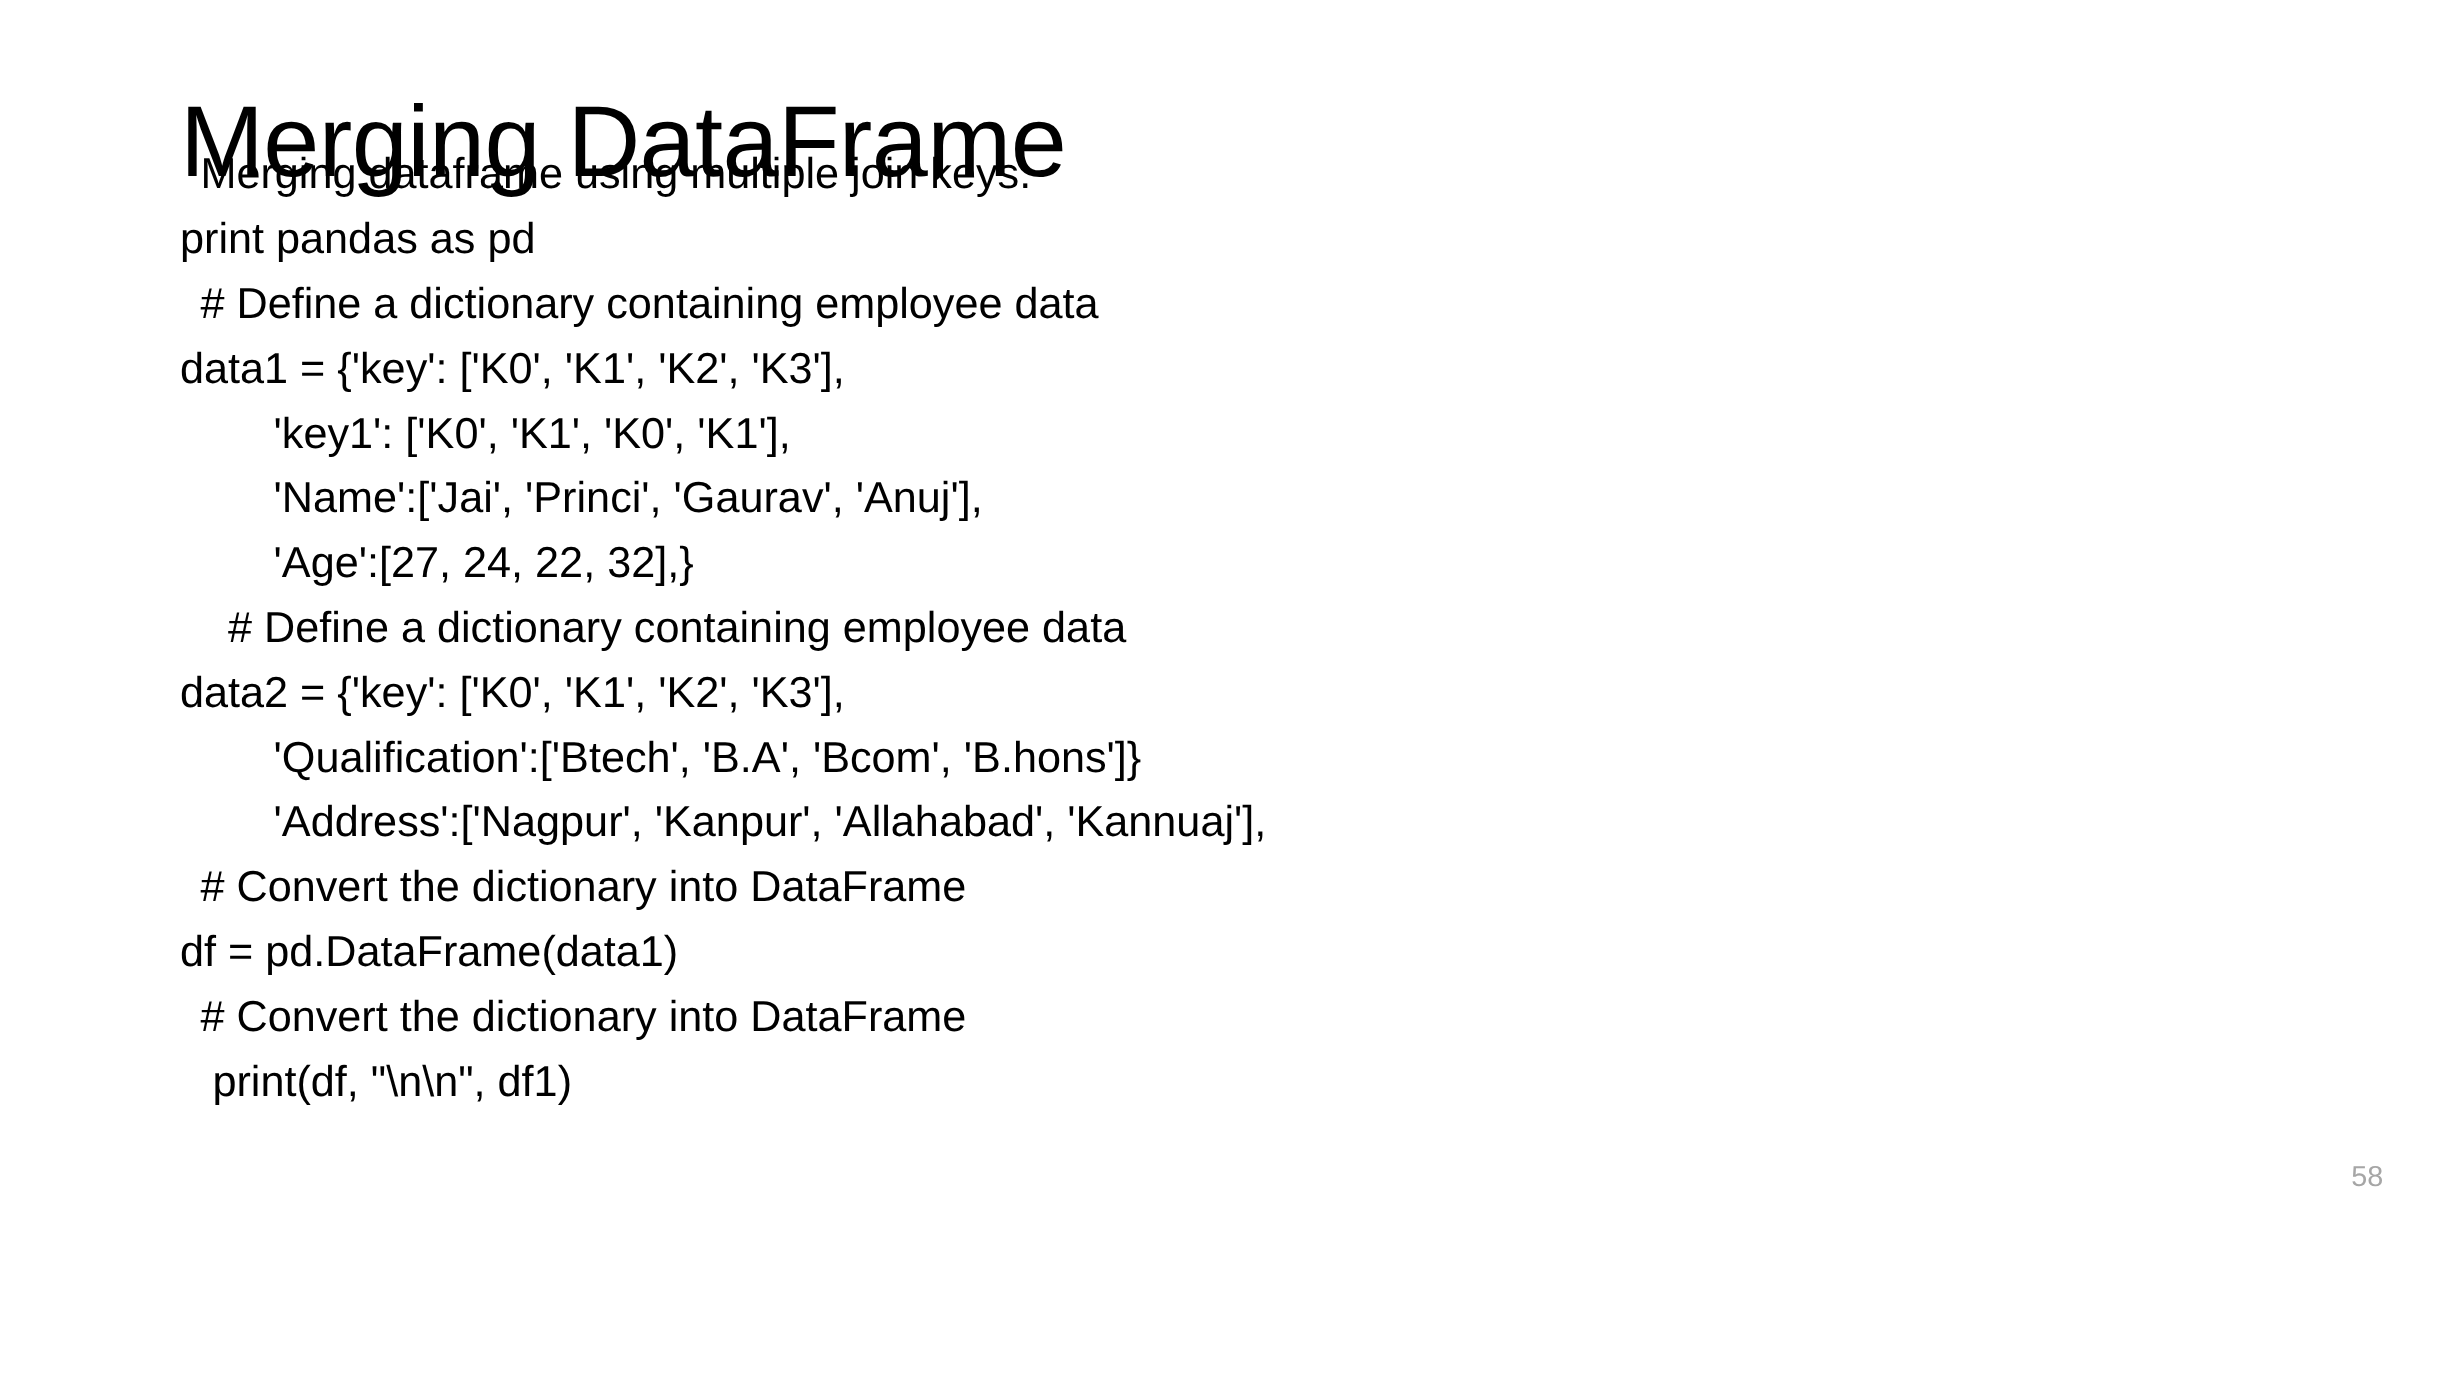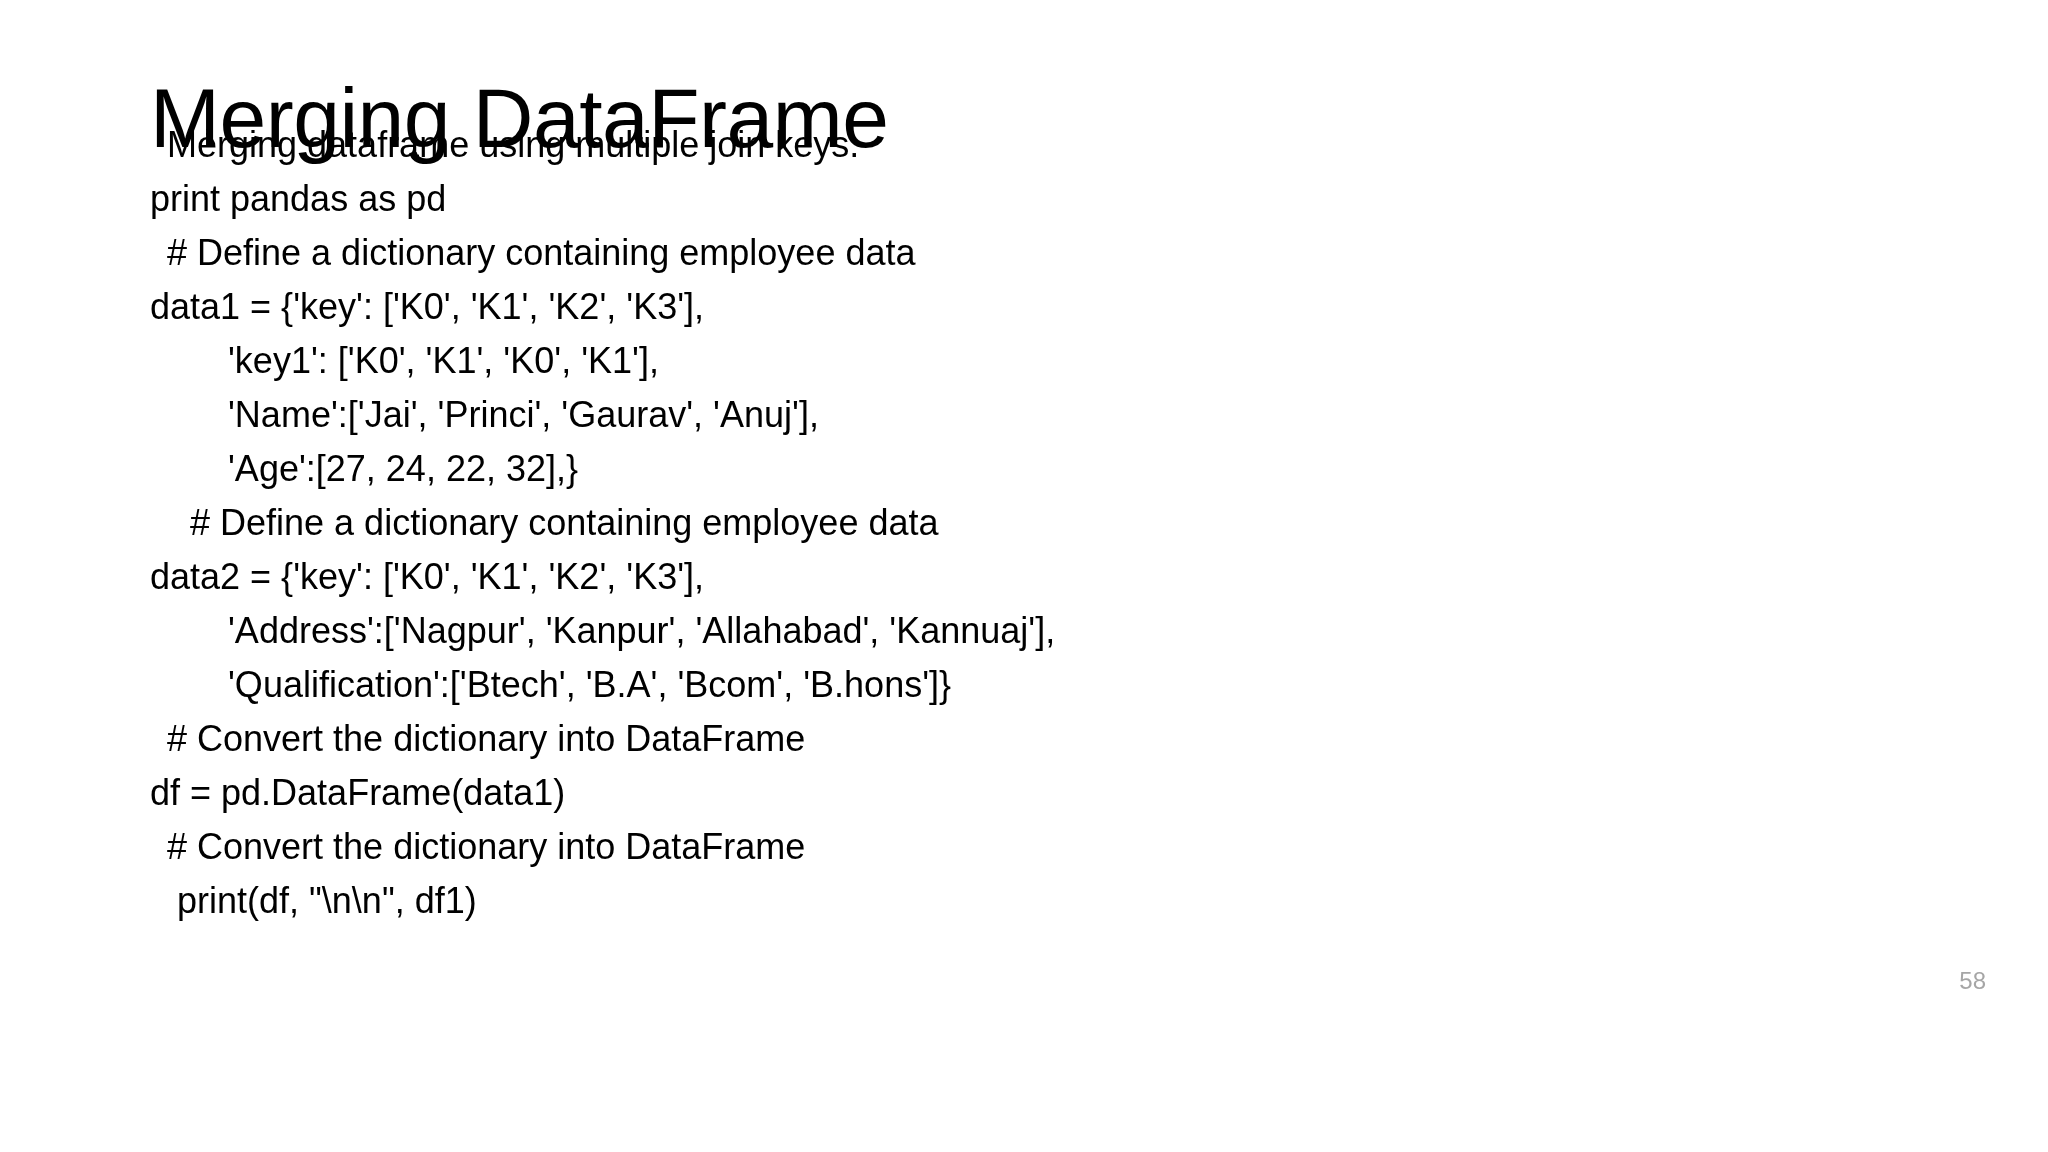--- a/index.html
+++ b/index.html
@@ -77,22 +77,22 @@
   <div class="code-block">
       <div class="code-line ind-1"> Merging dataframe using multiple join keys.</div>
       <div class="code-line ind-0">print pandas as pd</div>
       <div class="code-line ind-1"> # Define a dictionary containing employee data</div>
       <div class="code-line ind-0">data1 = {'key': ['K0', 'K1', 'K2', 'K3'],</div>
       <div class="code-line ind-3">'key1': ['K0', 'K1', 'K0', 'K1'],</div>
       <div class="code-line ind-3">'Name':['Jai', 'Princi', 'Gaurav', 'Anuj'],</div>
       <div class="code-line ind-3">'Age':[27, 24, 22, 32],}</div>
       <div class="code-line ind-2">  # Define a dictionary containing employee data</div>
       <div class="code-line ind-0">data2 = {'key': ['K0', 'K1', 'K2', 'K3'],</div>
+      <div class="code-line ind-3">'Qualification':['Btech', 'B.A', 'Bcom', 'B.hons']}</div>
       <div class="code-line ind-3">'Address':['Nagpur', 'Kanpur', 'Allahabad', 'Kannuaj'],</div>
-      <div class="code-line ind-3">'Qualification':['Btech', 'B.A', 'Bcom', 'B.hons']}</div>
       <div class="code-line ind-1"> # Convert the dictionary into DataFrame</div>
       <div class="code-line ind-0">df = pd.DataFrame(data1)</div>
       <div class="code-line ind-1"> # Convert the dictionary into DataFrame</div>
       <div class="code-line ind-1">  print(df, "\n\n", df1)</div>
     </div>
 
   <div class="slide-number">58</div>
 
 </div>
 

